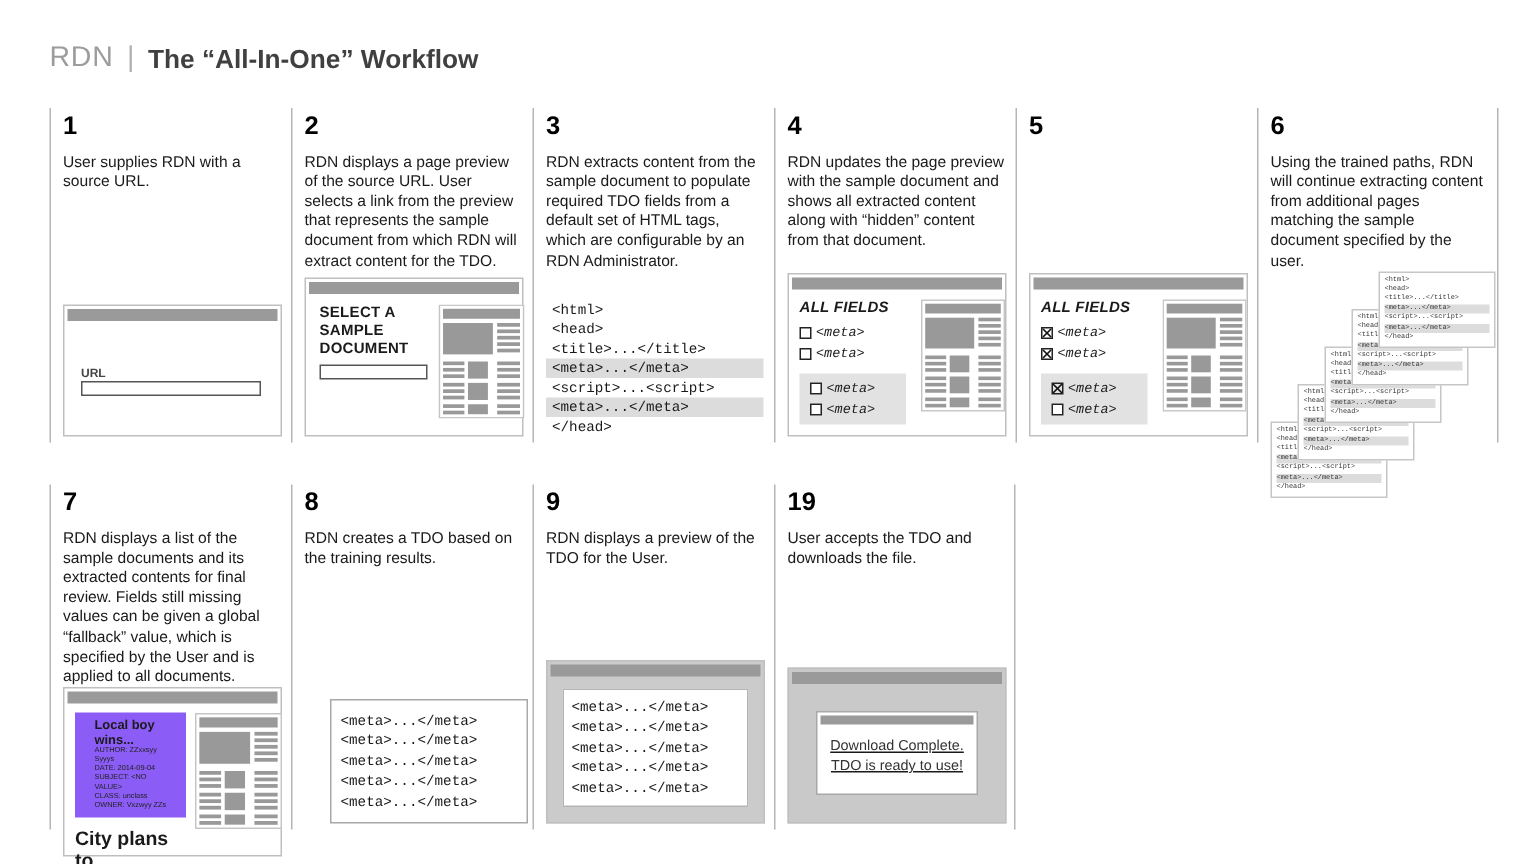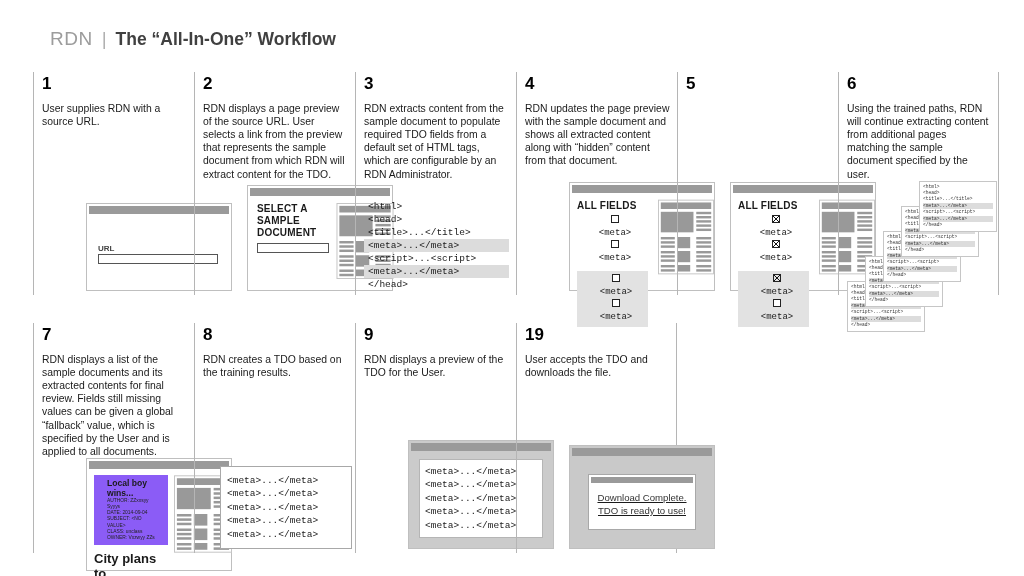--- a/index.html
+++ b/index.html
@@ -1,60 +1,60 @@
 <!DOCTYPE html>
 <html><head>
 <meta charset="utf-8">
 <style>
   html,body{margin:0;padding:0;background:#fff;}
   body{width:1024px;height:576px;position:relative;overflow:hidden;
        font-family:"Liberation Sans",sans-serif;color:#1a1a1a;}
 
   
-  .hdr{position:absolute;left:50px;top:28px;display:flex;align-items:center;}
+  .hdr{position:absolute;left:33px;top:28px;display:flex;align-items:center;}
   .brand{color:#9c9c9c;font-size:19px;letter-spacing:.5px;}
   .sep{color:#b0b0b0;font-size:19px;font-weight:300;margin:0 9px;}
   .title{font-size:17.5px;font-weight:bold;color:#404040;margin:0;}
 
   
   .row{position:absolute;left:33px;display:flex;}
   .row1{top:72px;height:223px;}
   .row2{top:323px;height:230px;}
   .col{width:161px;box-sizing:border-box;border-left:1px solid #b5b5b5;
        padding:0 7px 0 8px;display:flex;flex-direction:column;}
   .row .col:last-child{border-right:1px solid #b5b5b5;}
   .num{font-size:17px;font-weight:bold;color:#000;margin:2px 0 8px;}
   .desc{font-size:10.4px;line-height:1.26;margin:0;color:#1a1a1a;}
   .art{margin-top:auto;margin-bottom:4px;}
 
   
-  .win{border:1px solid #bfbfbf;background:#fff;box-sizing:border-box;width:146px;margin-left:44px;}
+  .win{border:1px solid #bfbfbf;background:#fff;box-sizing:border-box;width:146px;}
   .winbar{height:8px;background:#9a9a9a;margin:2px 2px 0;}
 
   
   .w1body{height:76px;padding:30px 0 0 11px;box-sizing:border-box;}
   .urllbl{font-size:8px;font-weight:bold;color:#444;margin-bottom:1px;}
   .urlbox{height:8px;border:1px solid #555;background:#fff;width:118px;}
 
   
   .w2body{display:flex;padding:7px 5px 7px 9px;gap:7px;height:80px;}
   .sel-h{font-size:10px;font-weight:800;line-height:1.18;letter-spacing:.2px;}
   .selbox{margin-top:5px;height:8px;border:1px solid #555;width:70px;}
   .thumb{width:58px;height:76px;flex:none;margin-left:auto;}
 
   
   .code{font-family:"Liberation Mono","DejaVu Sans Mono",monospace;}
   .code3 .ln{font-size:9.5px;line-height:13px;padding:0 4px;white-space:pre;}
   .hl{background:#dcdcdc;}
 
   
   .wfbody{display:flex;padding:6px 4px 7px 7px;gap:5px;height:84px;}
-  .fleft{width:76px;flex:none;}
+  .fleft{width:76px;flex:none;font-style:italic;}
   .af-h{font-size:10px;font-weight:800;margin:1px 0 4px;letter-spacing:.2px;}
-  .frow{display:flex;align-items:center;gap:3px;font-size:9px;line-height:14px;flex-direction:column;}
+  .frow{display:flex;align-items:center;gap:3px;font-size:9px;line-height:14px;}
   .frow .lbl{font-family:"Liberation Mono","DejaVu Sans Mono",monospace;}
   .cb{width:6px;height:6px;border:1px solid #222;flex:none;background:#fff;}
   .cb.checked{background:
     linear-gradient(45deg,transparent 42%,#111 46%,#111 54%,transparent 58%),
     linear-gradient(-45deg,transparent 42%,#111 46%,#111 54%,transparent 58%);}
   .fgroup{background:#e2e2e2;margin-top:6px;padding:3px 0 3px 7px;width:64px;}
   .wfbody .thumb{width:56px;}
 
   
   .cascade{position:relative;width:150px;height:150px;}

